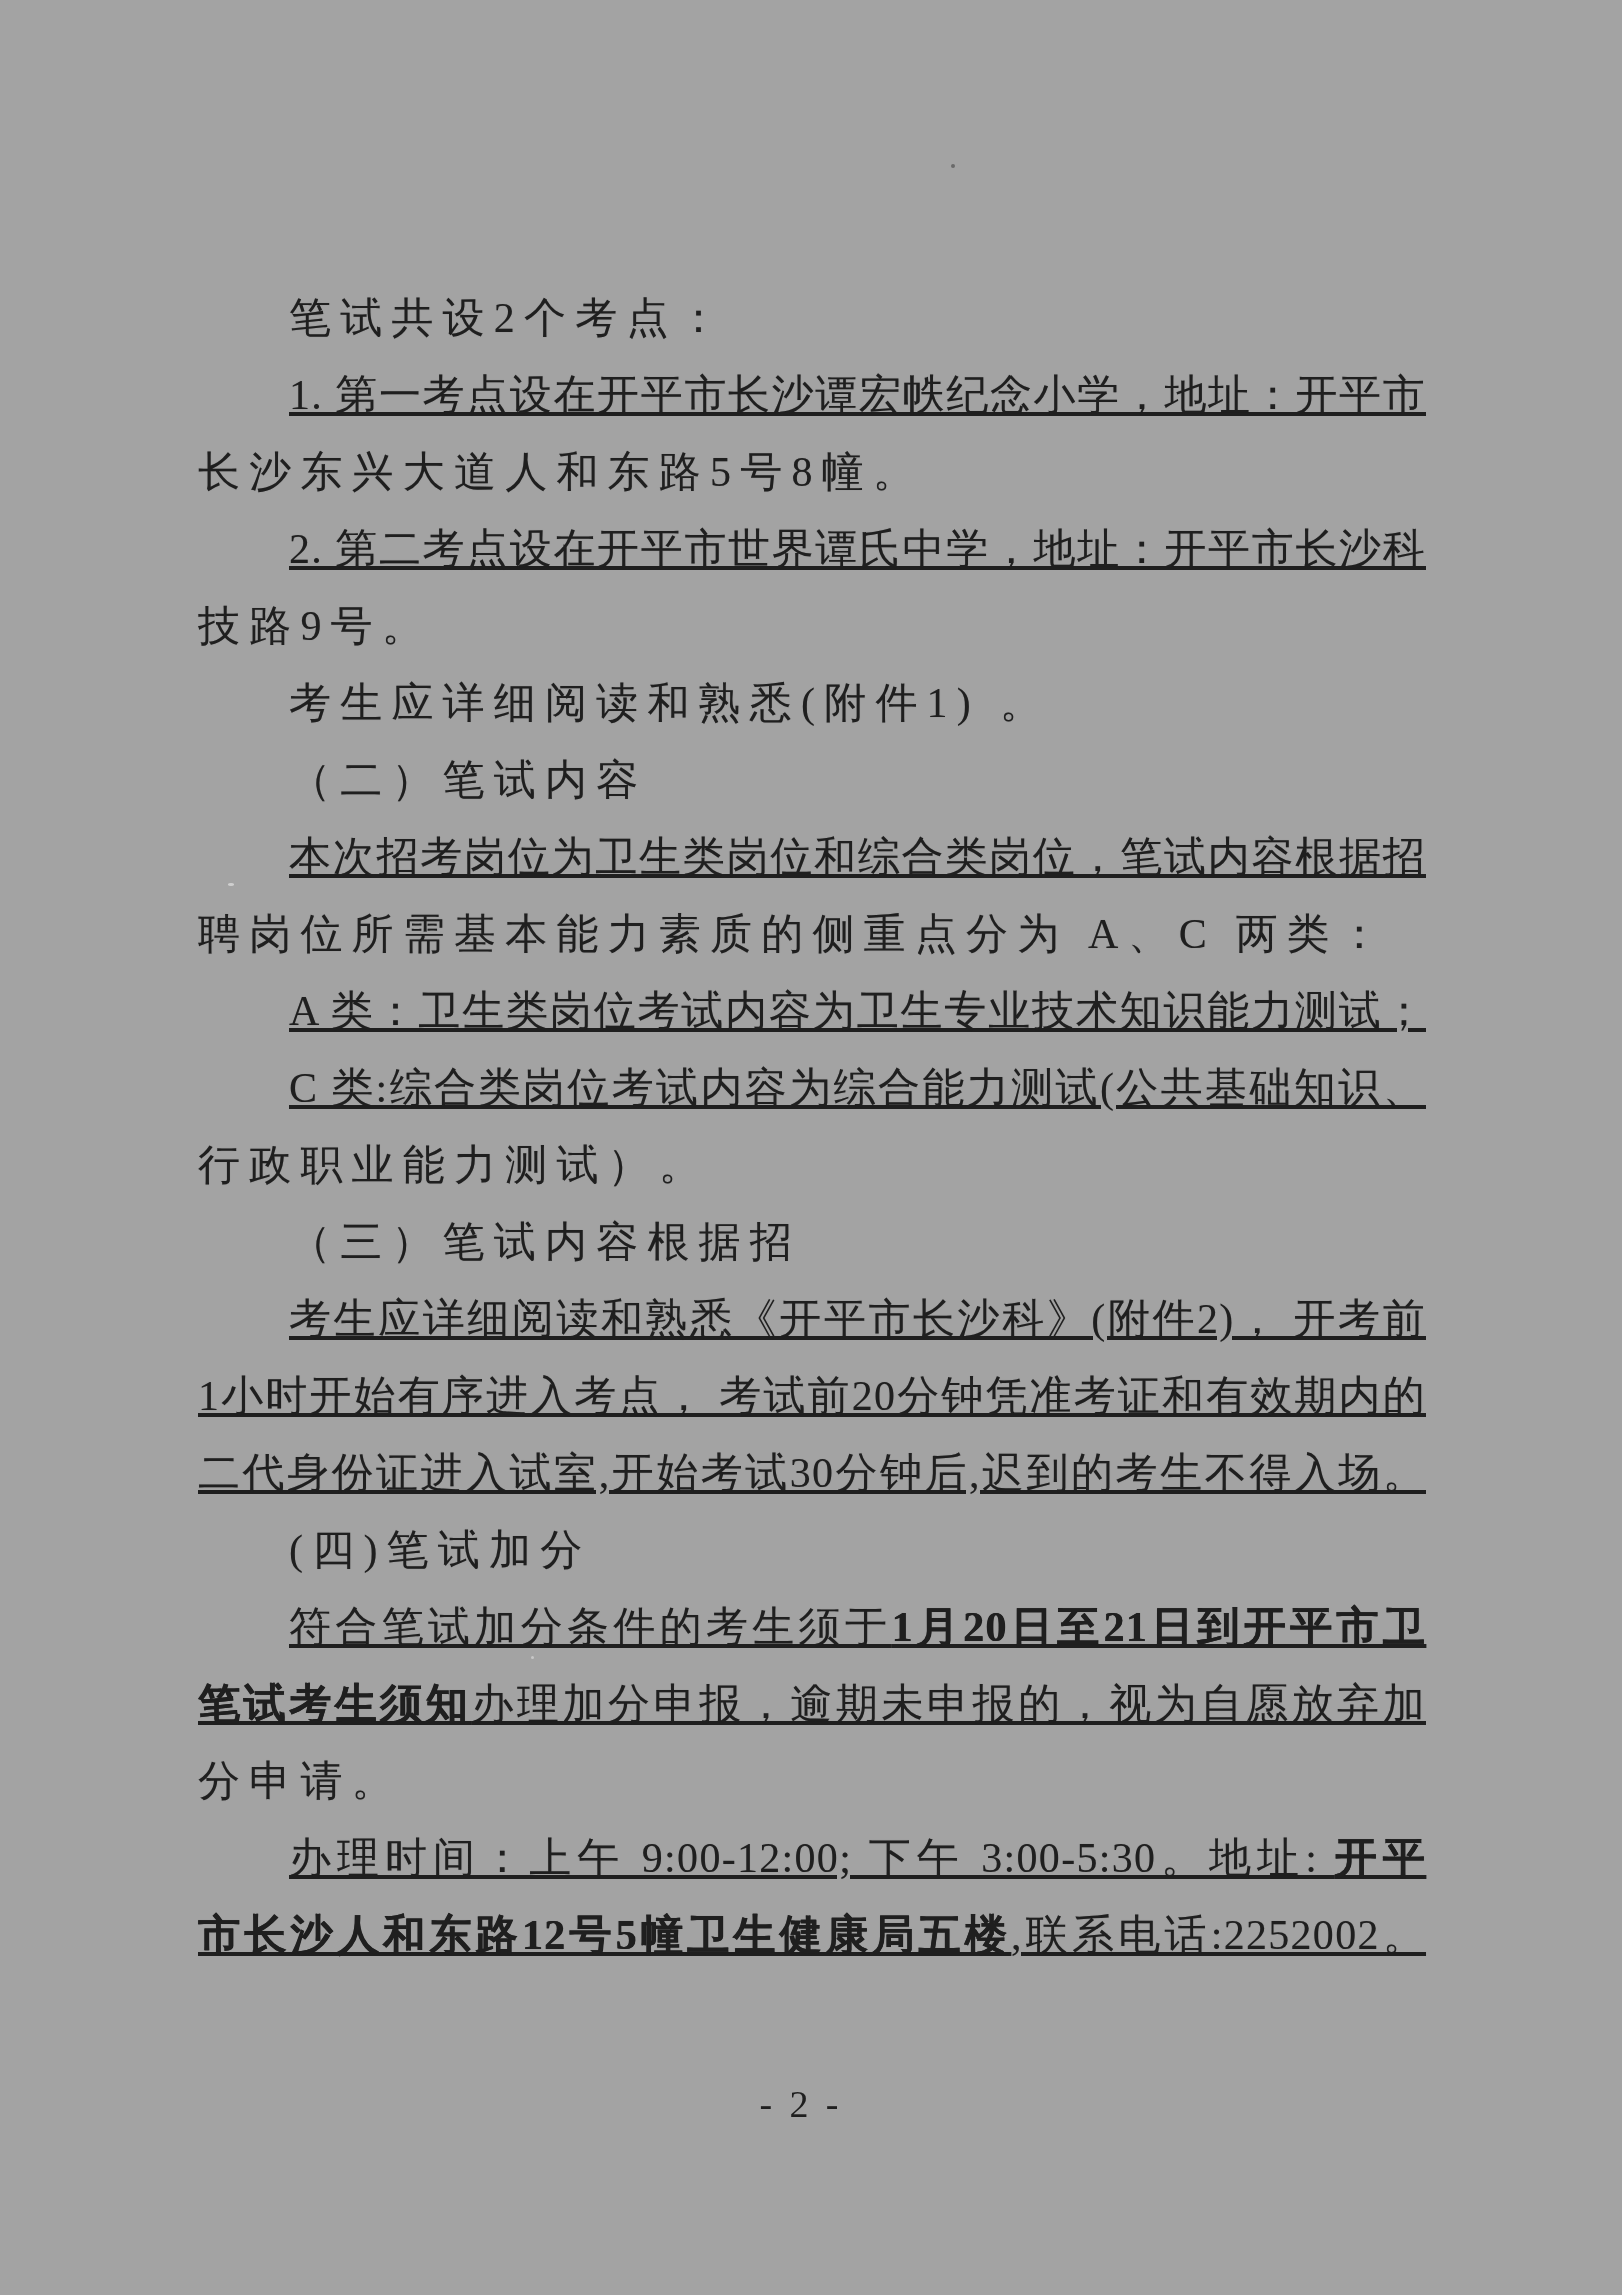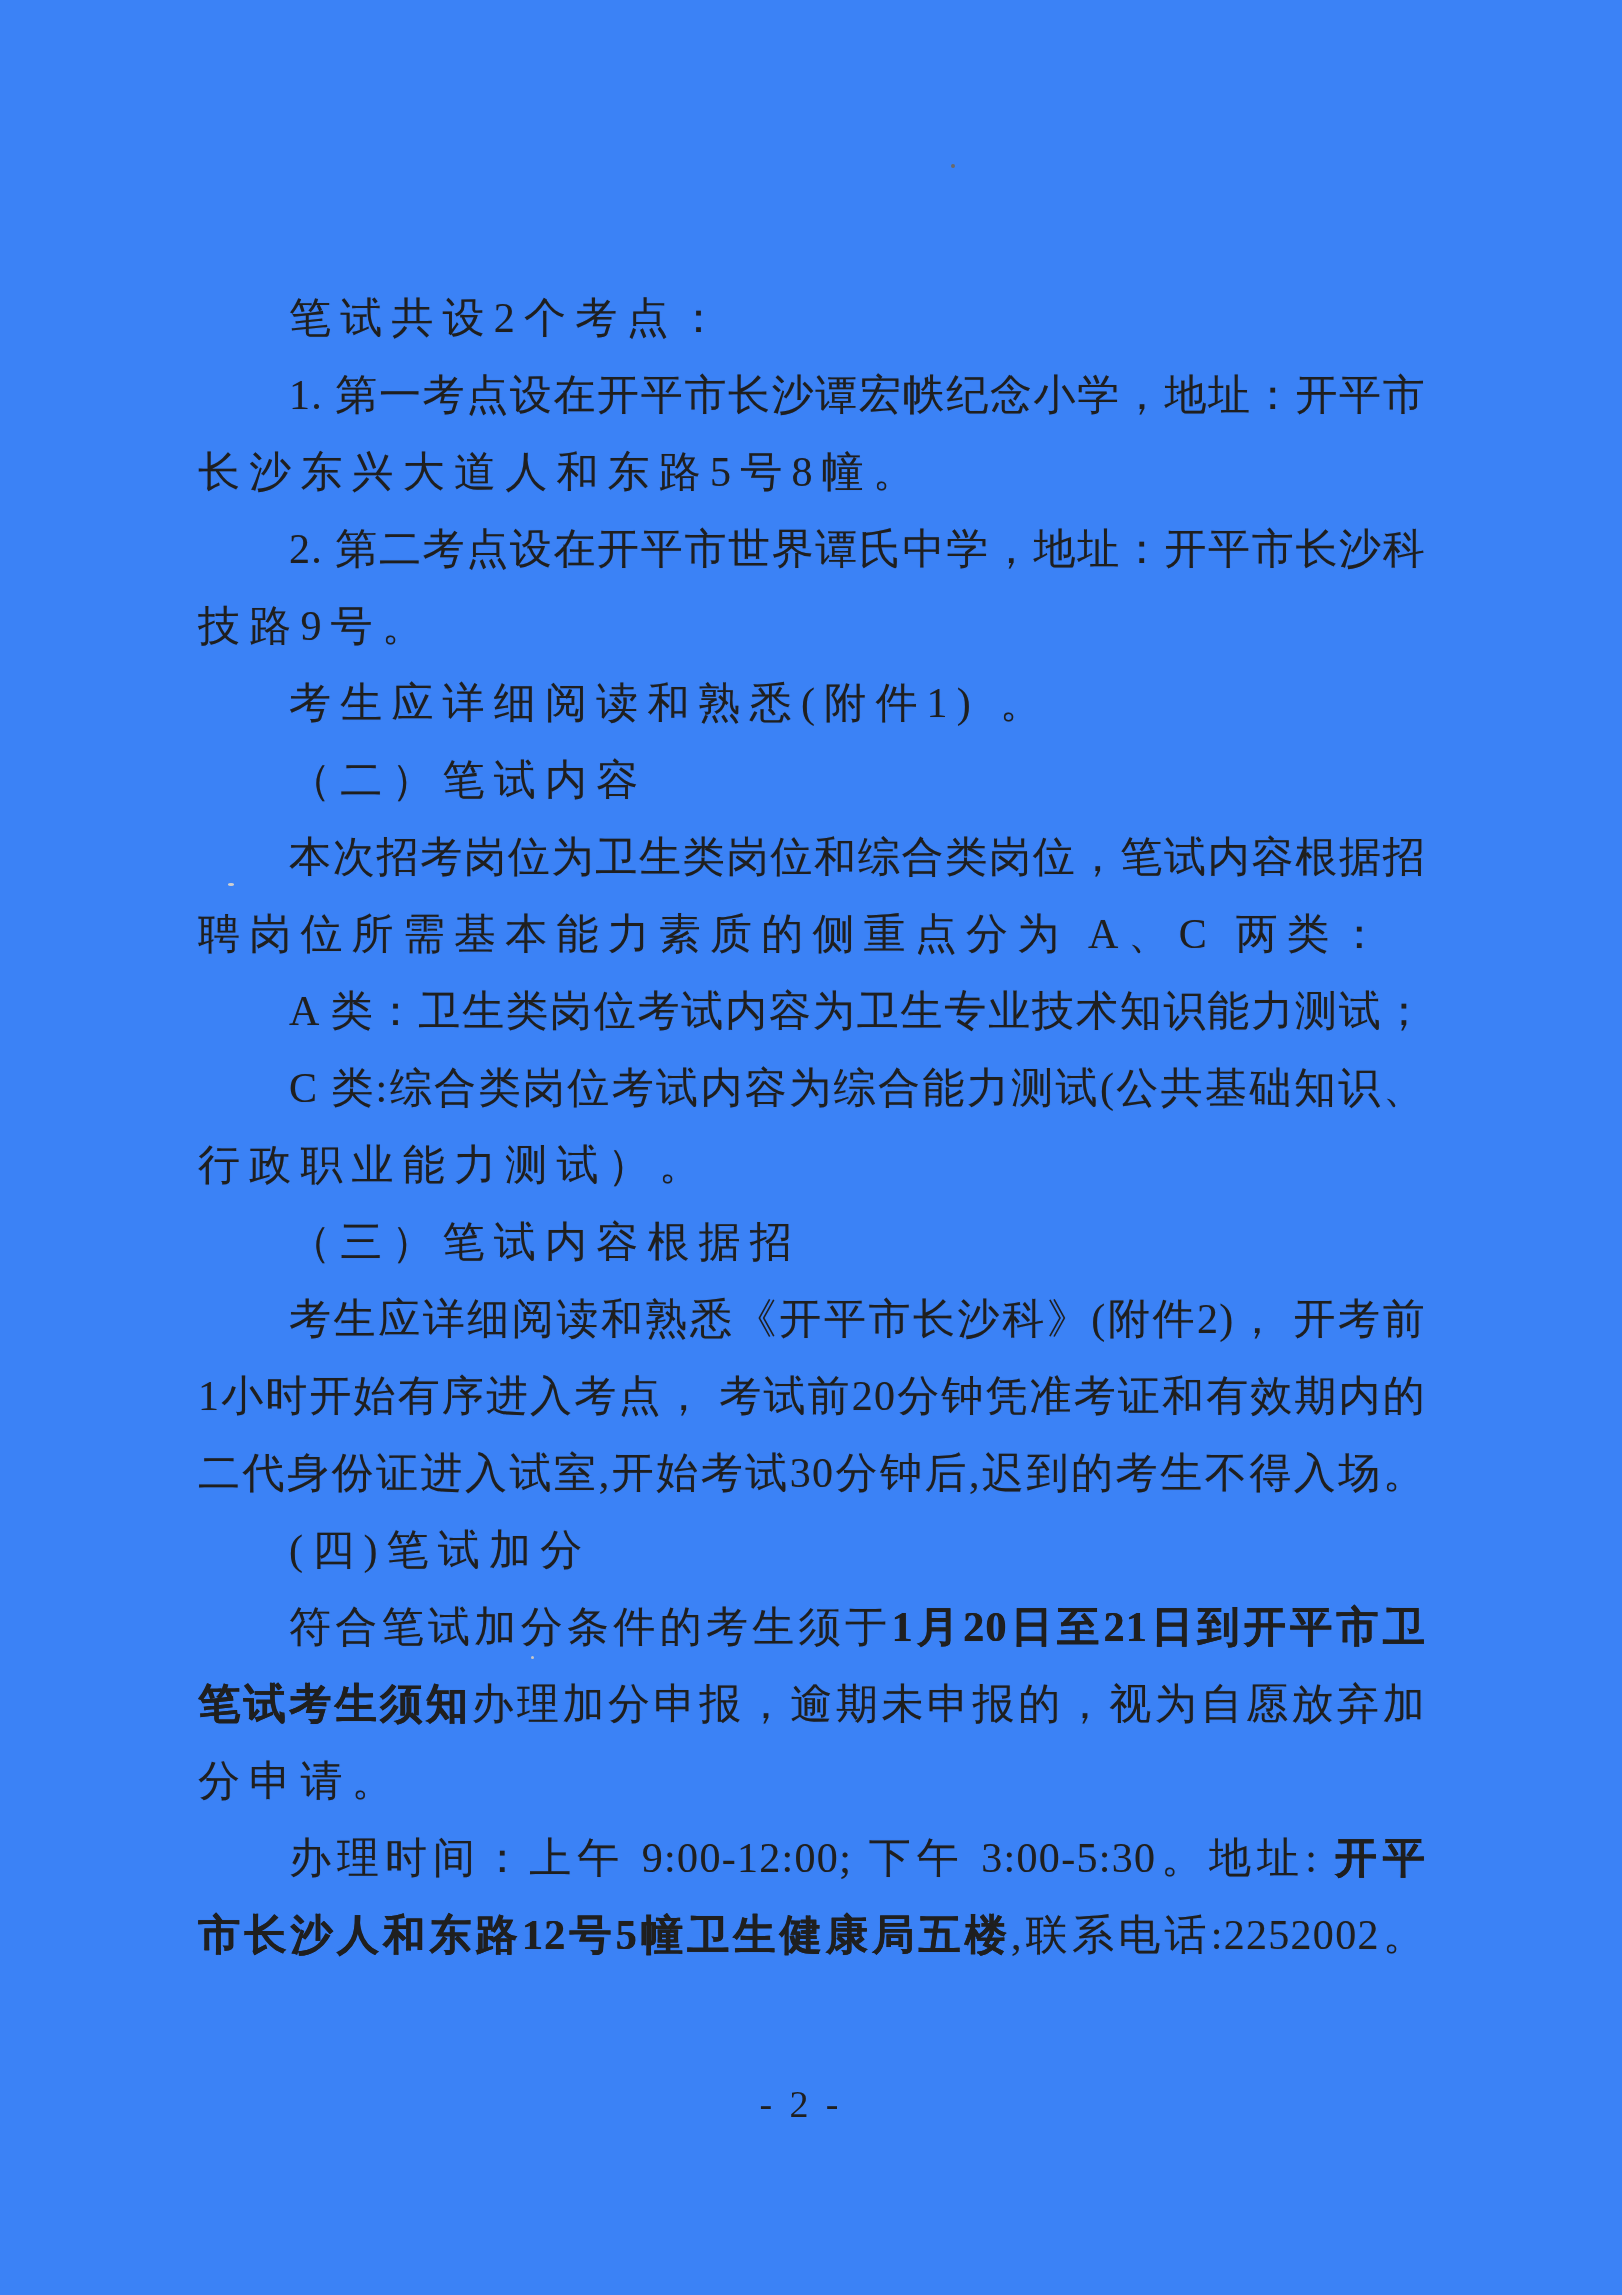--- a/index.html
+++ b/index.html
@@ -4,21 +4,21 @@
 <style>
   html, body {
     margin: 0;
     padding: 0;
     background: #e8e8e8;
   }
   .page {
     position: relative;
     width: 1623px;
     height: 2295px;
-    background: #3b82f6;
+    background: #a3a3a3;
     overflow: hidden;
     font-family: "Liberation Serif", "DejaVu Serif", serif;
     color: #1f1f1f;
   }
   .body-text {
     position: absolute;
     left: 198px;
     top: 280px;
     width: 1228px;
   }
@@ -30,20 +30,21 @@
     white-space: pre;
     text-shadow: 0 0 0.7px rgba(30,30,30,0.35);
   }
   .line.indent { text-indent: 91px; }
   .line.fill {
     letter-spacing: 1.3px;
     white-space: normal;
     text-align: justify;
     text-align-last: justify;
     text-justify: inter-character;
+    text-decoration: underline;
   }
   .seg { font-weight: 400; }
   .seg.bold { font-weight: 700; text-shadow: 0.4px 0 0 currentColor, 0 0 0.7px rgba(30,30,30,0.35); }
   .footer {
     position: absolute;
     top: 2082px;
     left: 0;
     width: 1602px;
     text-align: center;
     font-size: 38px;

